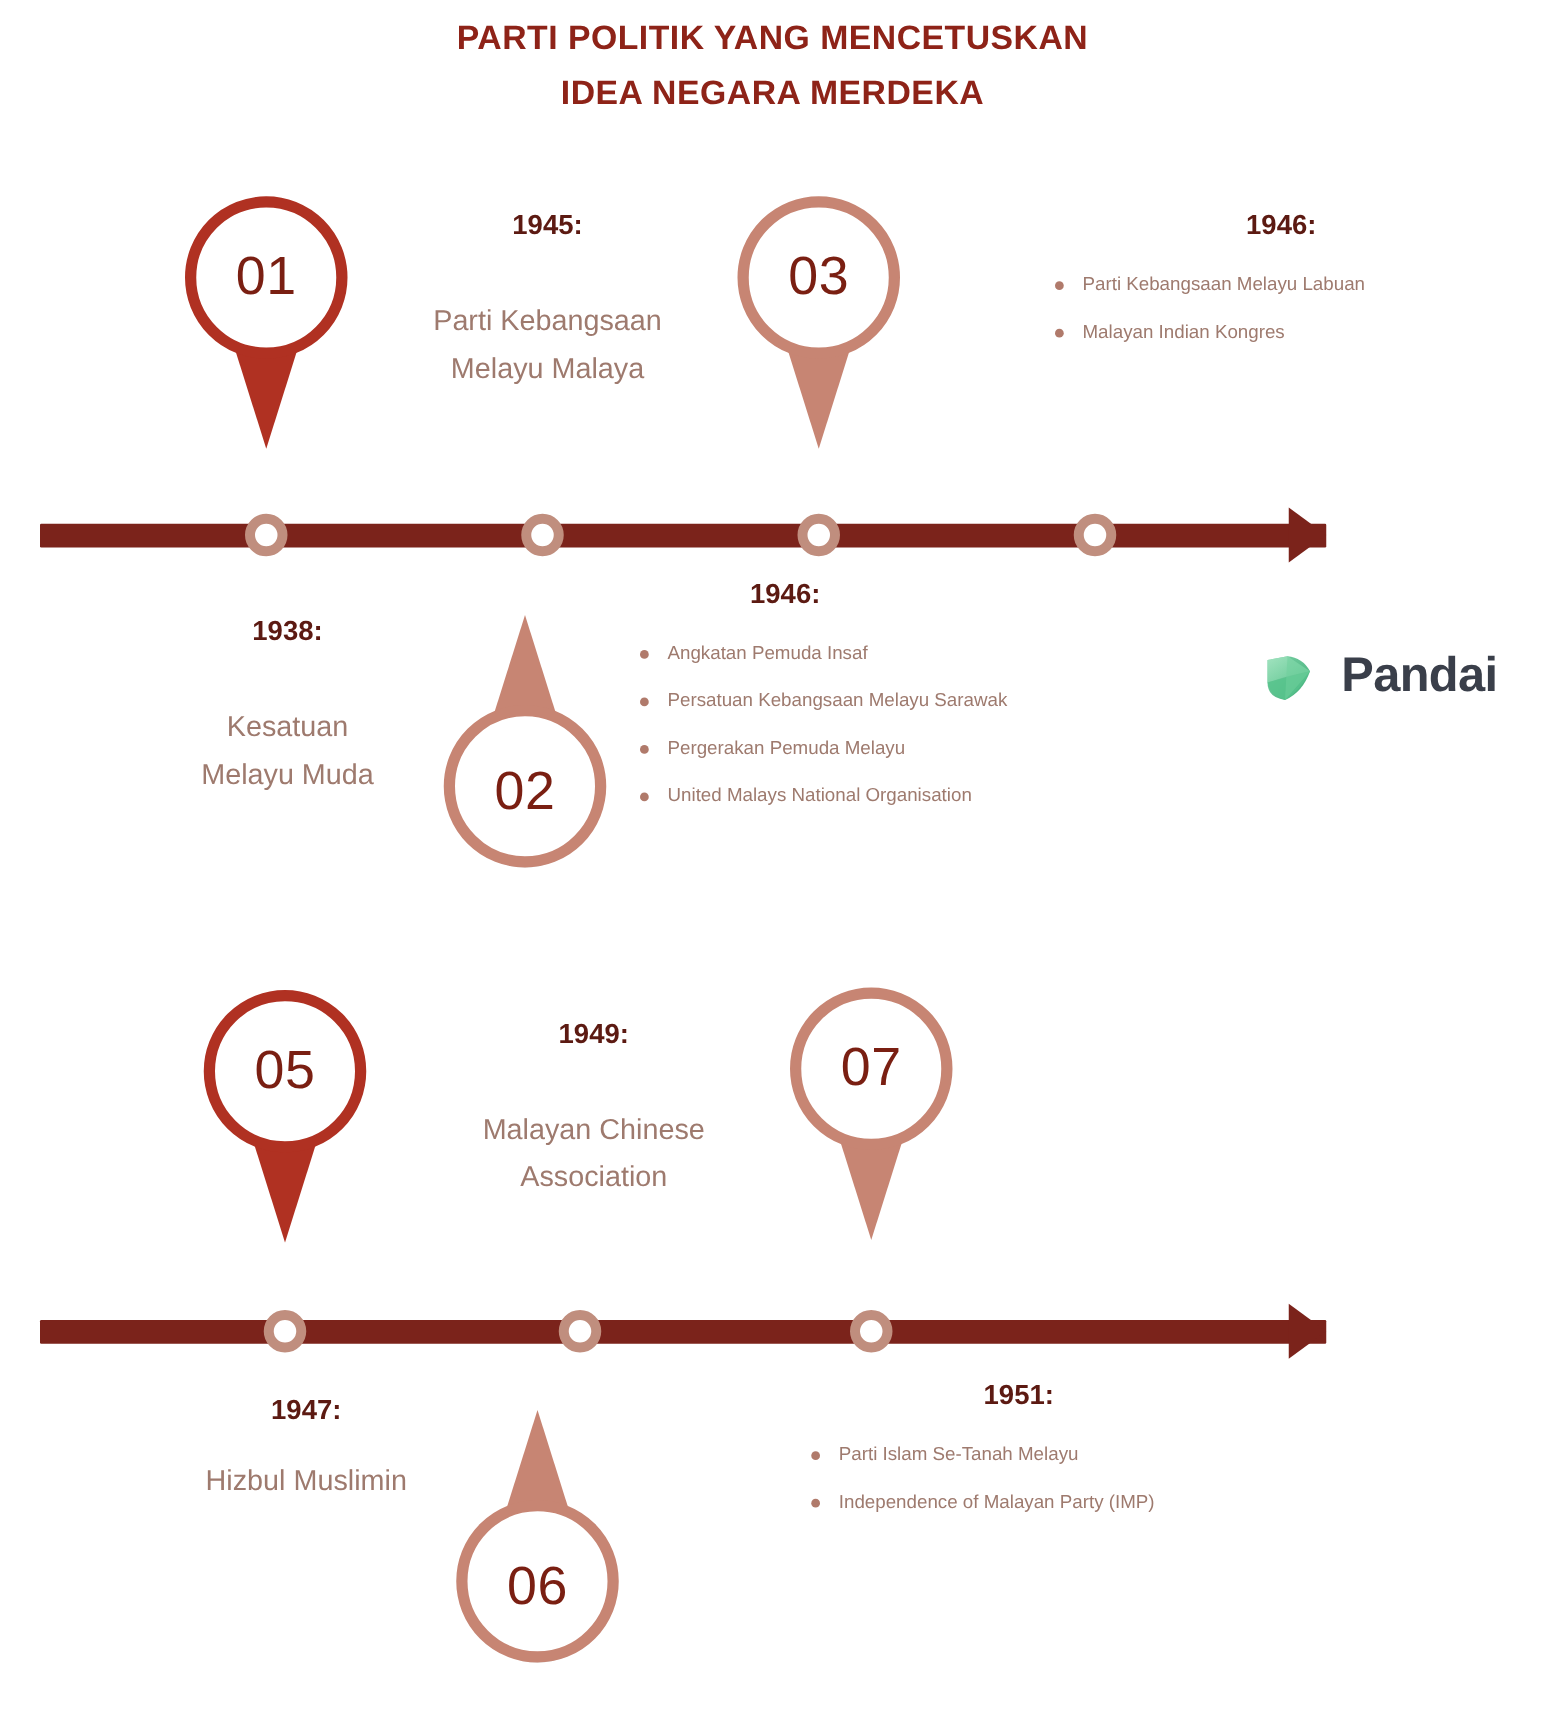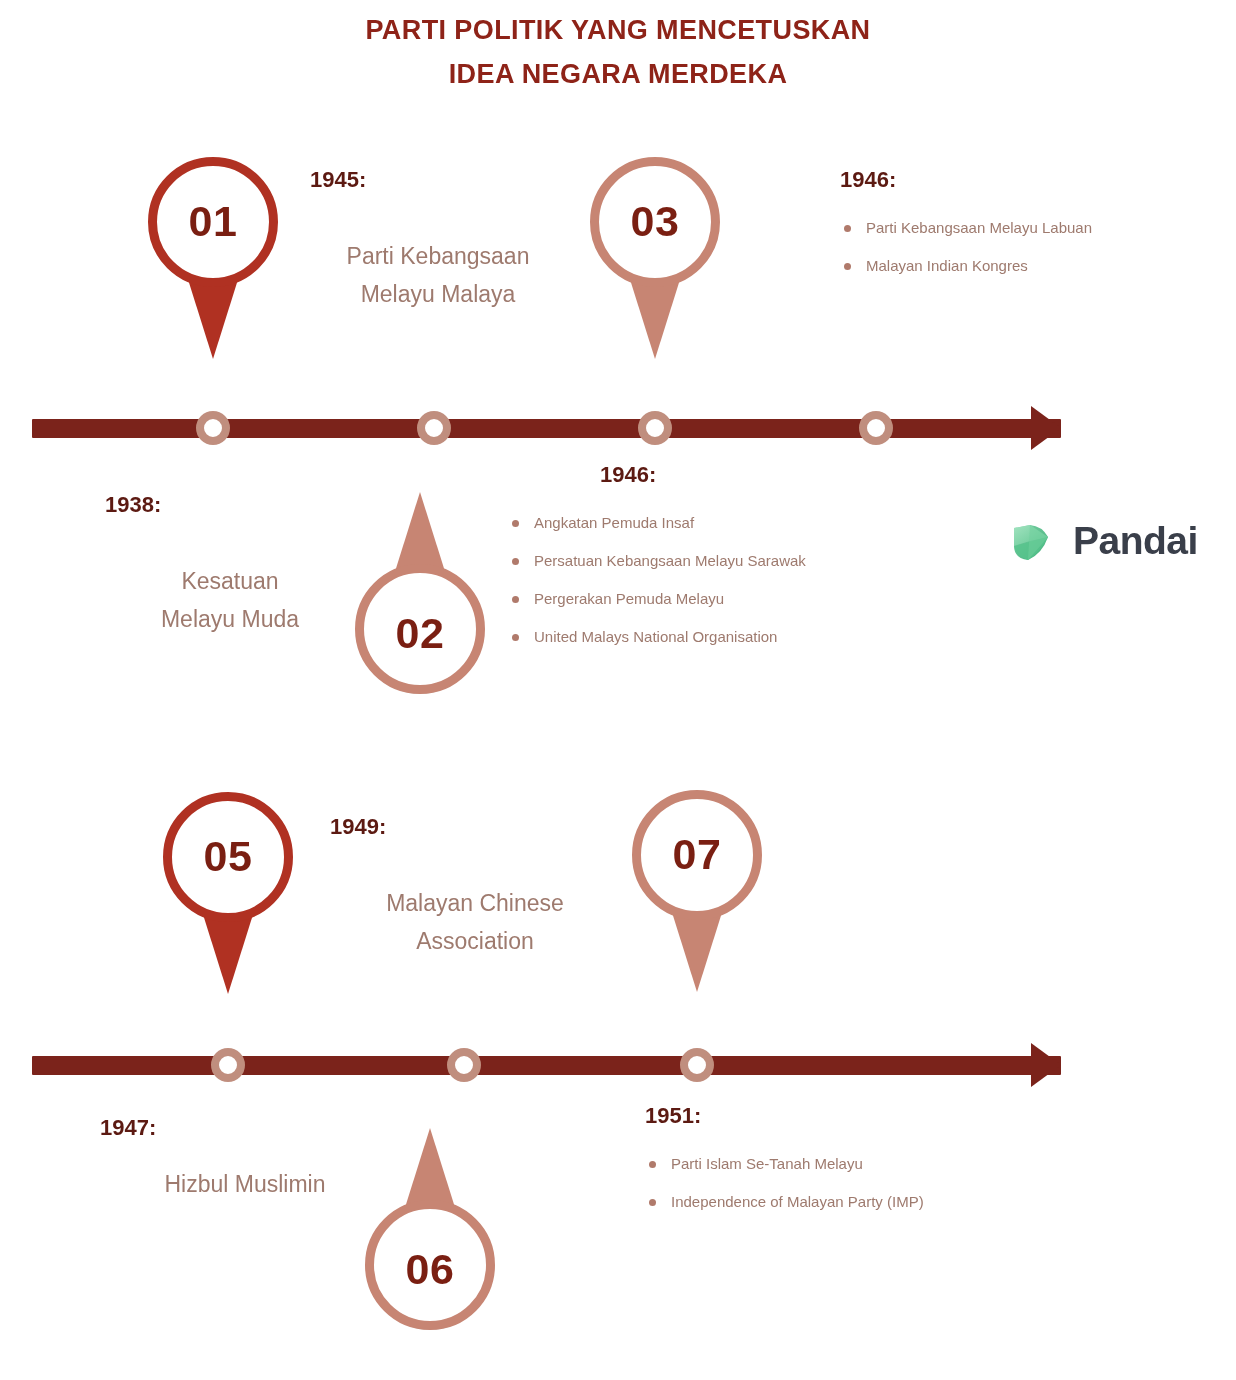--- a/index.html
+++ b/index.html
@@ -60,38 +60,38 @@
     border-right:44px solid transparent;
     z-index:1;
   }
   .pin.down .tail{top:62px;border-top:140px solid currentColor;}
   .pin.up   .tail{bottom:62px;border-bottom:140px solid currentColor;}
   .pin.up .head{top:auto;bottom:0;}
   .pin.up .headshadow{top:auto;bottom:0;left:8px;}
   .pin .num{
     position:absolute;left:0;width:130px;
     text-align:center;
-    font-weight:bold;font-size:43px;
+    font-weight:normal;font-size:43px;
     color:#7A1F12;
     z-index:3;
     letter-spacing:0.5px;
   }
   .pin.down .num{top:40px;}
   .pin.up   .num{bottom:36px;}
 
   .c-dark{color:#B03122;}
   .c-light{color:#C78573;}
 
   
   .block{position:absolute;}
   .yr{
     color:#5C1A12;font-weight:bold;font-size:22px;
     margin:0 0 16px 0;line-height:26px;
   }
-  .yr.ctr{}
+  .yr.ctr{text-align:center;}
   .body-txt{
     color:#9E7A6E;font-size:23px;line-height:38px;font-weight:400;margin-top:44px;
   }
   .body-txt.ctr{text-align:center;}
   ul.bl{margin:0;padding:0;list-style:none;}
   ul.bl li{
     position:relative;padding-left:26px;margin:0;
     color:#9E7A6E;font-size:15px;line-height:38px;
   }
   ul.bl li:before{

